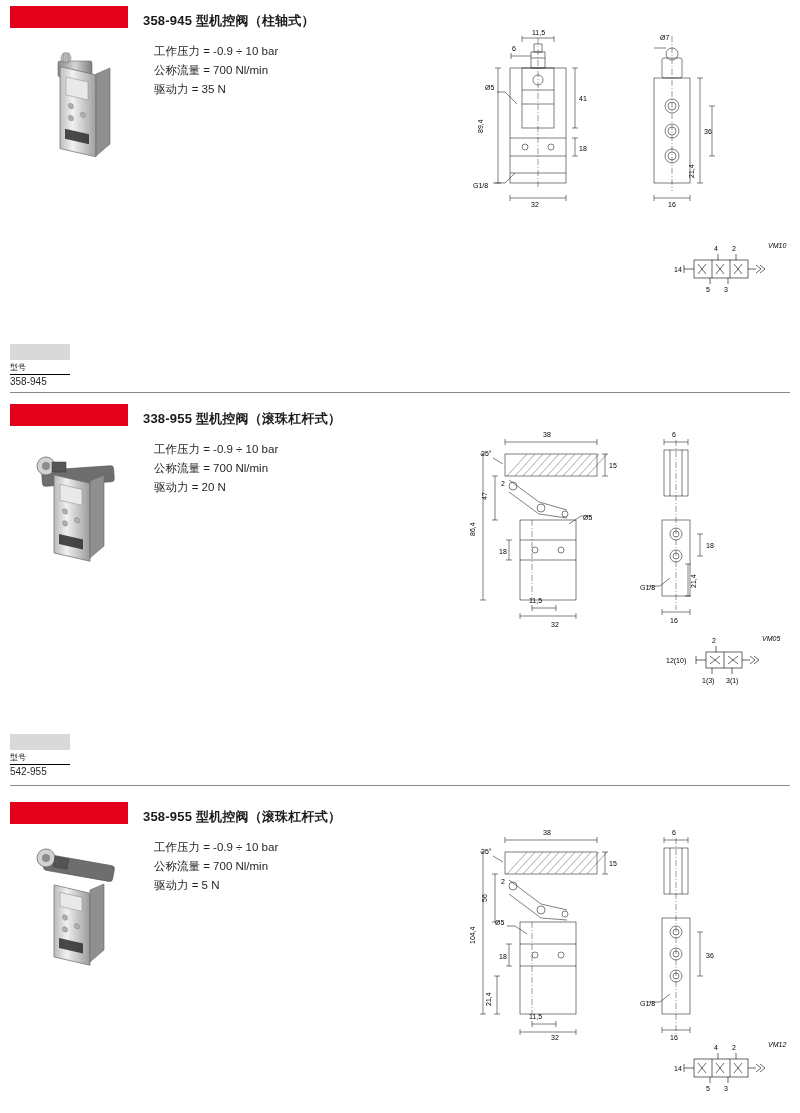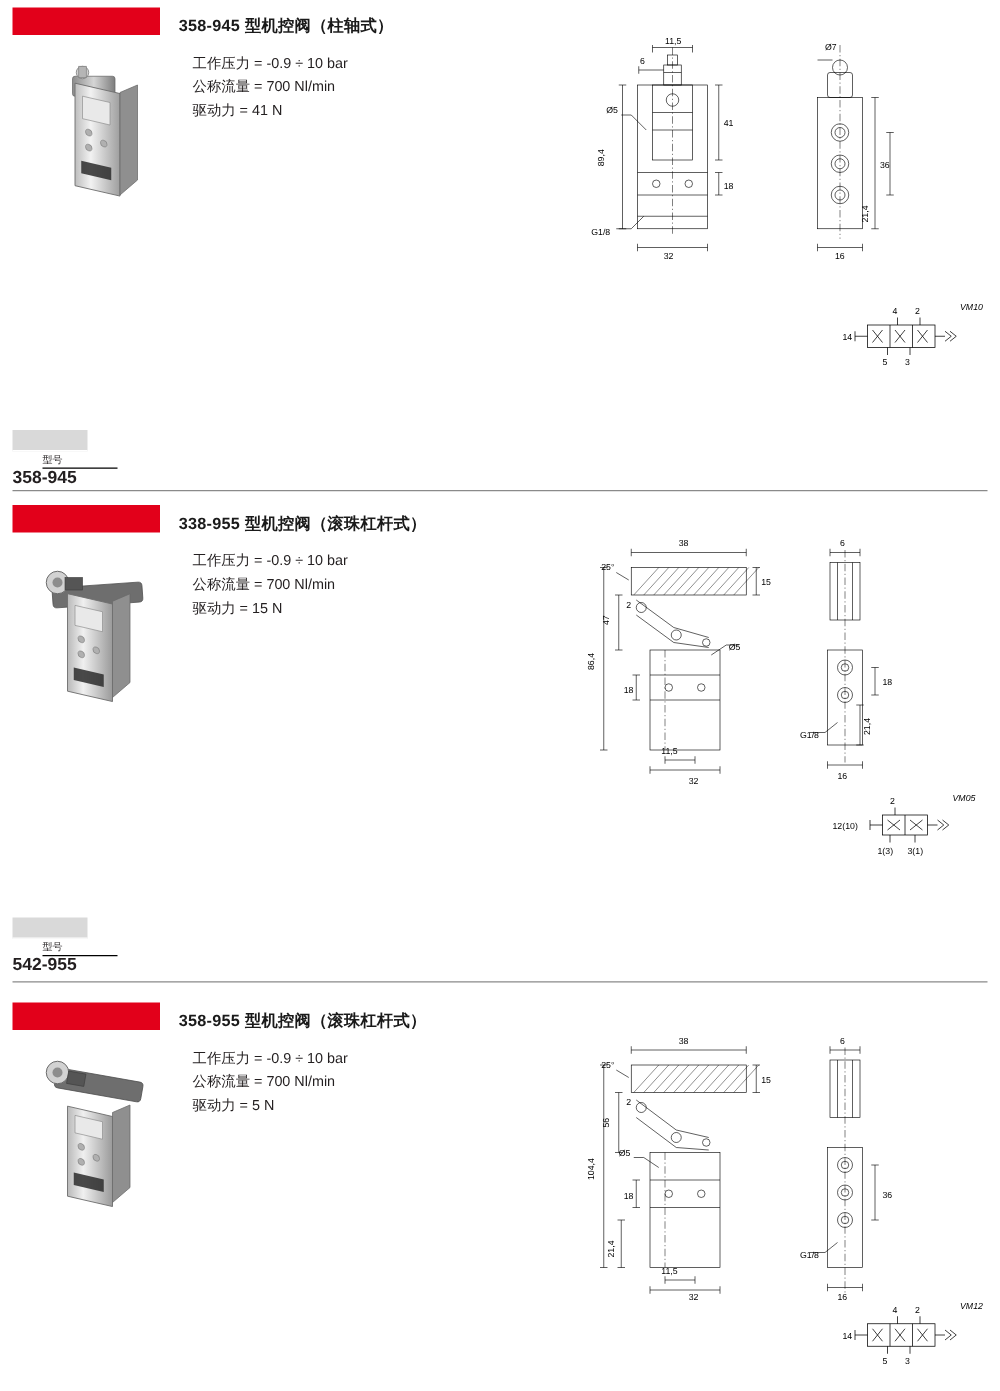--- a/index.html
+++ b/index.html
@@ -76,28 +76,27 @@
     height: 16px;
     background: #d9d9d9;
     border-bottom: 1px solid #ffffff;
   }
   .mt-label {
     width: 60px;
     height: 13px;
     line-height: 13px;
     border-bottom: 1px solid #000;
     font-size: 8px;
-    margin-left: 24px;
   }
   .mt-value {
     width: 60px;
     height: 13px;
     line-height: 13px;
-    font-size: 14px;
-    font-weight: bold;
+    font-size: 10px;
+    font-weight: normal;
   }
   .hrule {
     position: absolute;
     left: 10px;
     width: 780px;
     height: 1px;
     background: #8a8a8a;
   }
   
   .drawing {
@@ -112,21 +111,21 @@
 <body>
 
 <div class="page">
 
   <div class="product" style="top:6px;">
     <div class="redbar"></div>
     <div class="title">358-945 型机控阀（柱轴式）</div>
     <div class="specs">
       <div>工作压力 = -0.9 ÷ 10 bar</div>
       <div>公称流量 = 700 Nl/min</div>
-      <div>驱动力 = 41 N</div>
+      <div>驱动力 = 35 N</div>
     </div>
 
     <div class="photo" style="left:36px; top:42px;">
       <svg width="105" height="135" viewBox="0 0 105 135">
         <defs>
           <linearGradient id="g1" x1="0" y1="0" x2="1" y2="0">
             <stop offset="0%" stop-color="#bdbdbd"></stop>
             <stop offset="35%" stop-color="#f2f2f2"></stop>
             <stop offset="100%" stop-color="#9e9e9e"></stop>
           </linearGradient>
@@ -252,21 +251,21 @@
   </div>
 
   <div class="hrule" style="top:392px;"></div>
 
   <div class="product" style="top:404px;">
     <div class="redbar"></div>
     <div class="title">338-955 型机控阀（滚珠杠杆式）</div>
     <div class="specs">
       <div>工作压力 = -0.9 ÷ 10 bar</div>
       <div>公称流量 = 700 Nl/min</div>
-      <div>驱动力 = 15 N</div>
+      <div>驱动力 = 20 N</div>
     </div>
 
     <div class="photo" style="left:24px; top:36px;">
       <svg width="115" height="150" viewBox="0 0 115 150">
         <defs>
           <linearGradient id="g2" x1="0" y1="0" x2="1" y2="0">
             <stop offset="0%" stop-color="#b9b9b9"></stop>
             <stop offset="35%" stop-color="#f0f0f0"></stop>
             <stop offset="100%" stop-color="#9a9a9a"></stop>
           </linearGradient>

